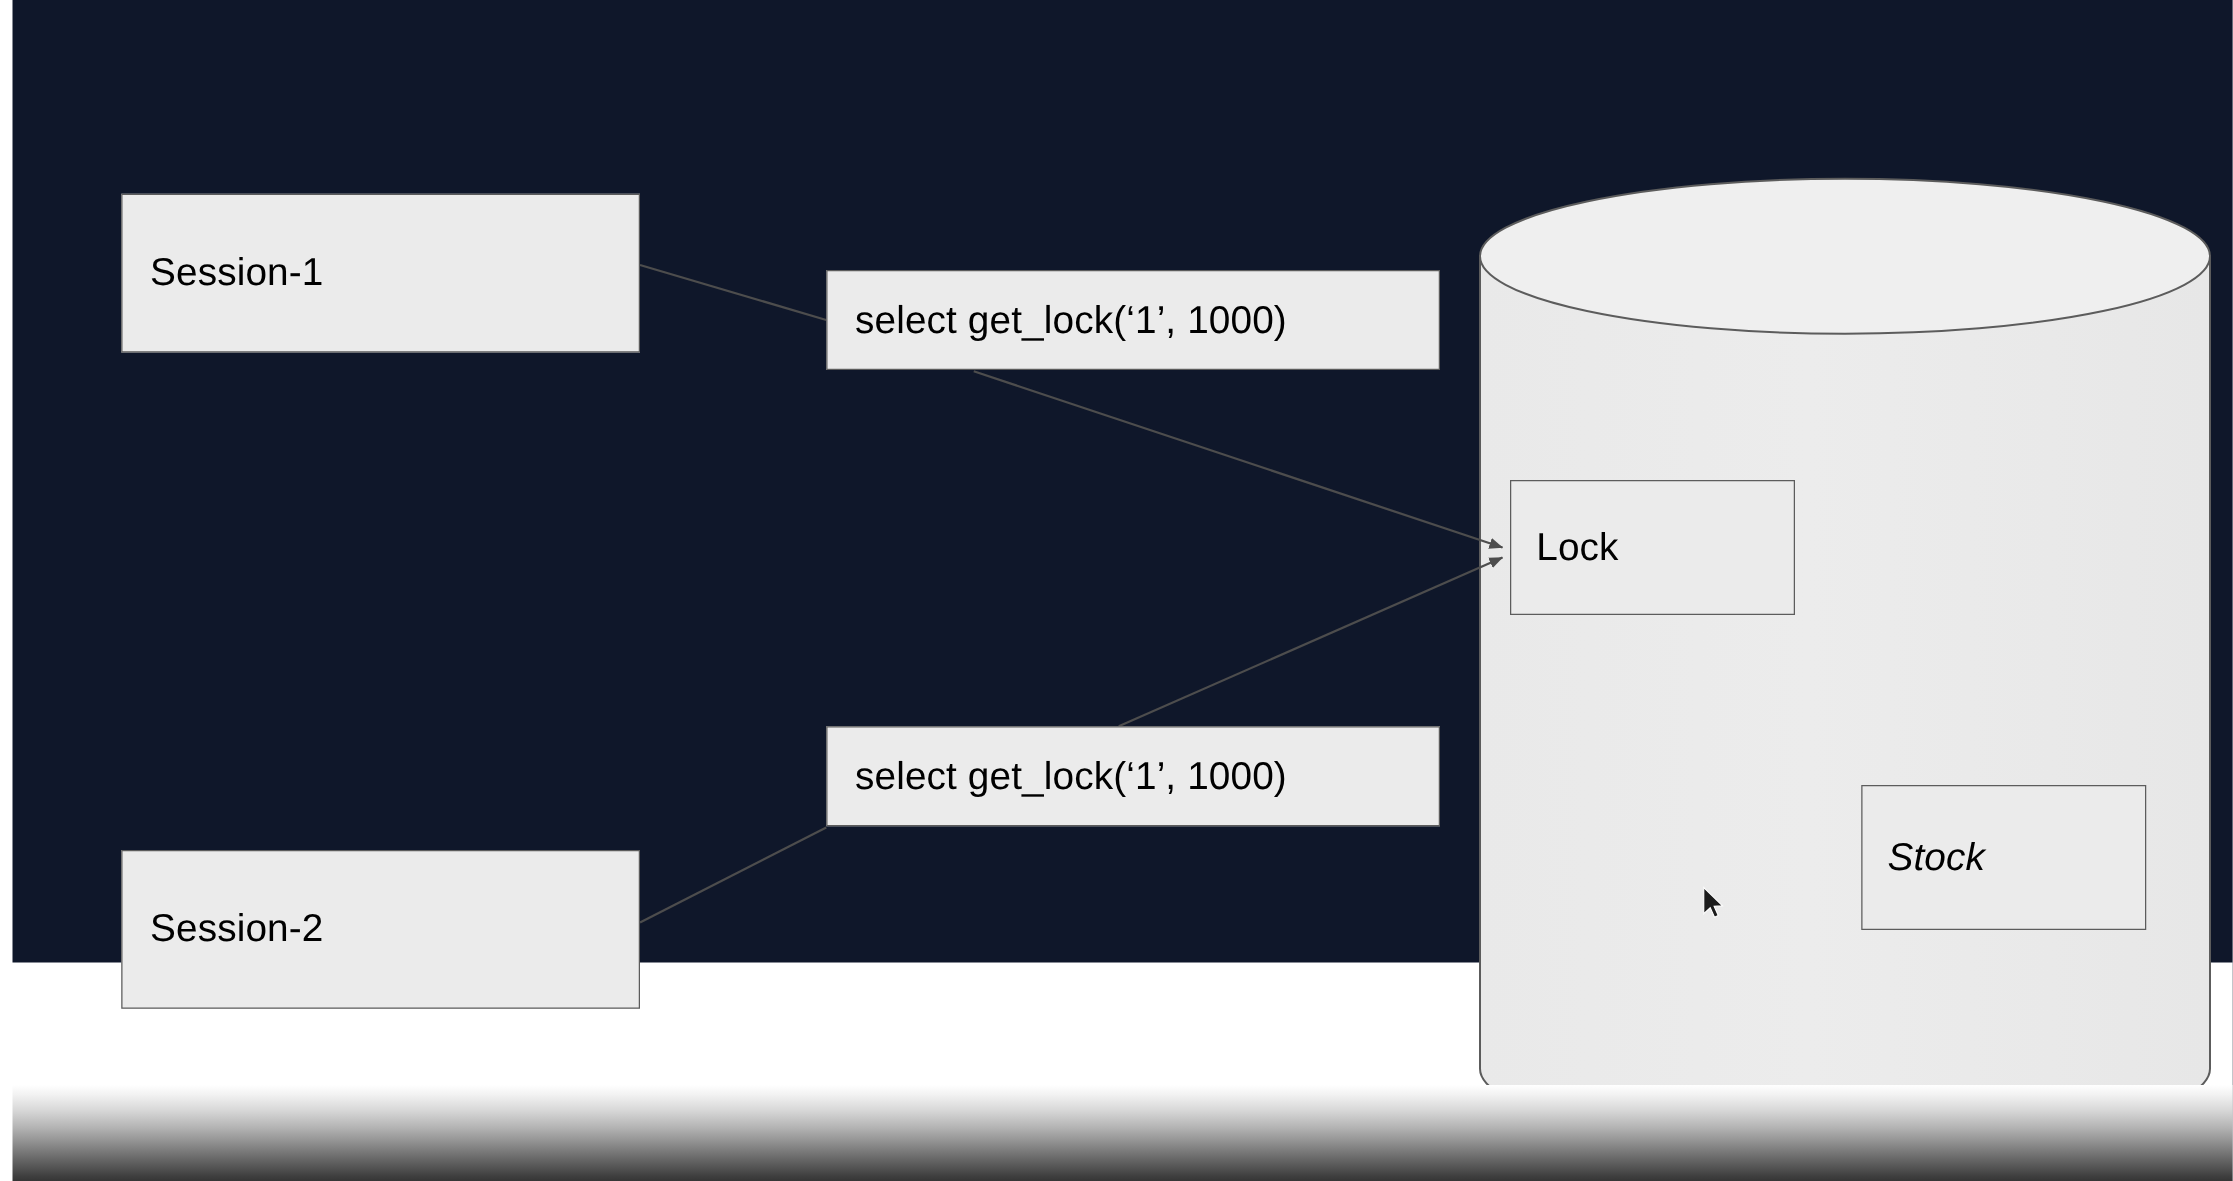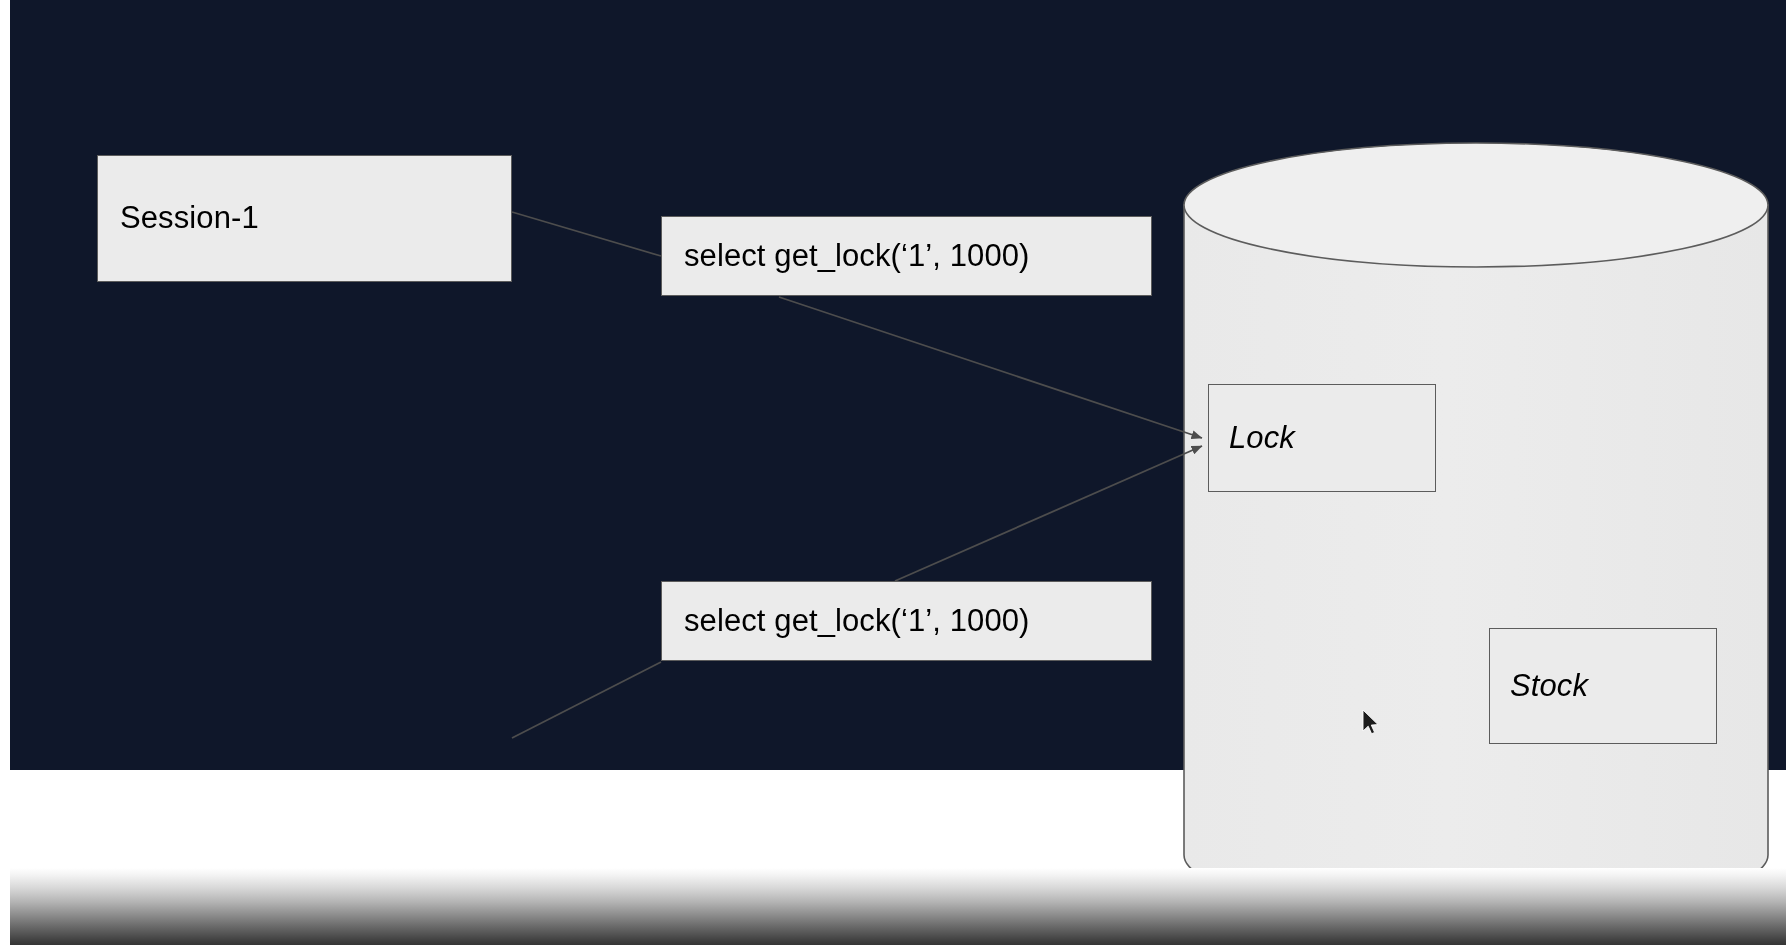--- a/index.html
+++ b/index.html
@@ -61,21 +61,20 @@
     width: 491px; height: 80px;
   }
   #stmt-2-box {
     left: 651px; top: 581px;
     width: 491px; height: 80px;
   }
   #lock-box {
     left: 1198px; top: 384px;
     width: 228px;  height: 108px;
     padding-left: 20px;
-    font-style: italic;
   }
   #stock-box {
     left: 1479px; top: 628px;
     width: 228px;  height: 116px;
     padding-left: 20px;
     font-style: italic;
   }
 
   
   #bottom-fade {
@@ -138,20 +137,23 @@
 
     <line x1="502" y1="738" x2="651" y2="662" stroke="#4d4d4d" stroke-width="1.8"></line>
 
     <line x1="885" y1="581" x2="1192" y2="446" stroke="#4d4d4d" stroke-width="1.8" marker-end="url(#arrowhead)"></line>
   </svg>
 
   <div class="node-box" id="session-1-box">
     <span>Session-1</span>
   </div>
 
+  <div class="node-box" id="session-2-box">
+    <span>Session-2</span>
+  </div>
 
   <div class="node-box" id="stmt-1-box">
     <span>select get_lock(‘1’, 1000)</span>
   </div>
 
   <div class="node-box" id="stmt-2-box">
     <span>select get_lock(‘1’, 1000)</span>
   </div>
 
   <div class="node-box" id="lock-box">

